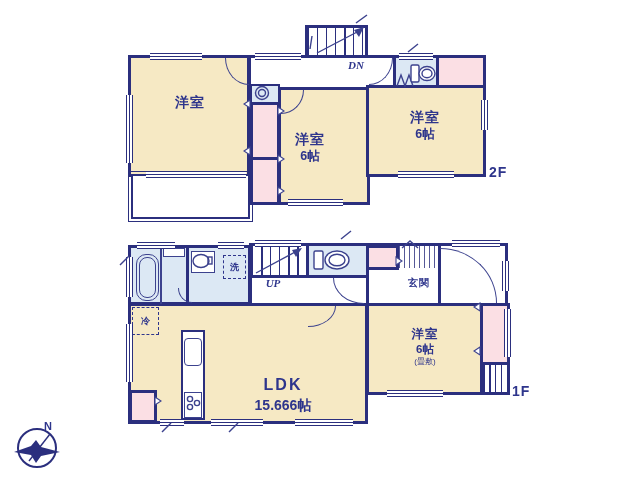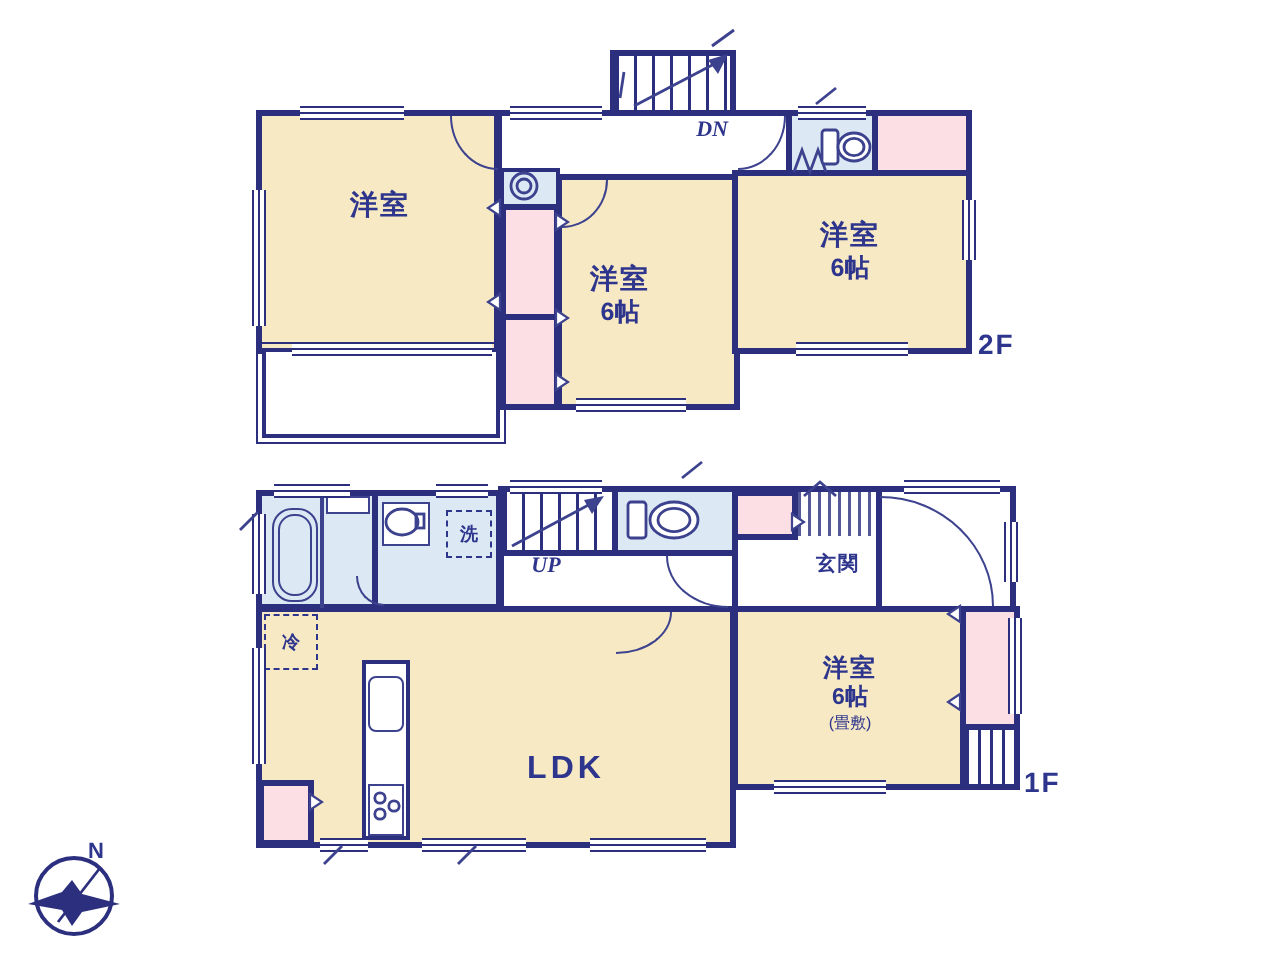--- a/index.html
+++ b/index.html
@@ -265,20 +265,21 @@
   </div>
   <div class="lbl" id="lab2fE">
     <div class="rname">洋室</div>
     <div class="rsize">6帖</div>
   </div>
   <div class="lbl stairlbl" id="labDN">DN</div>
   <div class="lbl flab" id="lab2F">2F</div>
 
   <div class="lbl" id="labLDK">
     <div class="rname">LDK</div>
+    <div class="rsize">15.666帖</div>
   </div>
   <div class="lbl" id="labWash">
     <div class="rname">洋室</div>
     <div class="rsize">6帖</div>
     <div class="rnote">(畳敷)</div>
   </div>
   <div class="lbl" id="labGenkan">玄関</div>
   <div class="lbl stairlbl" id="labUP">UP</div>
   <div class="lbl flab" id="lab1F">1F</div>
 

